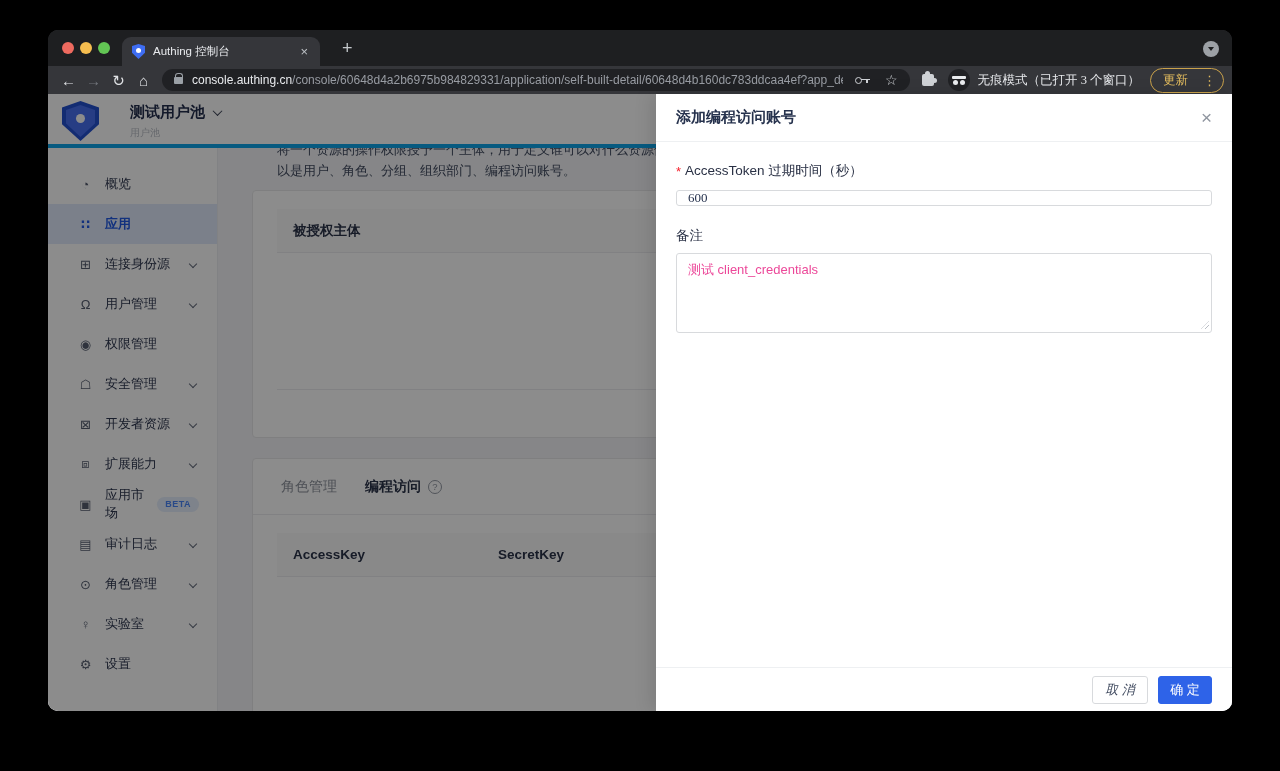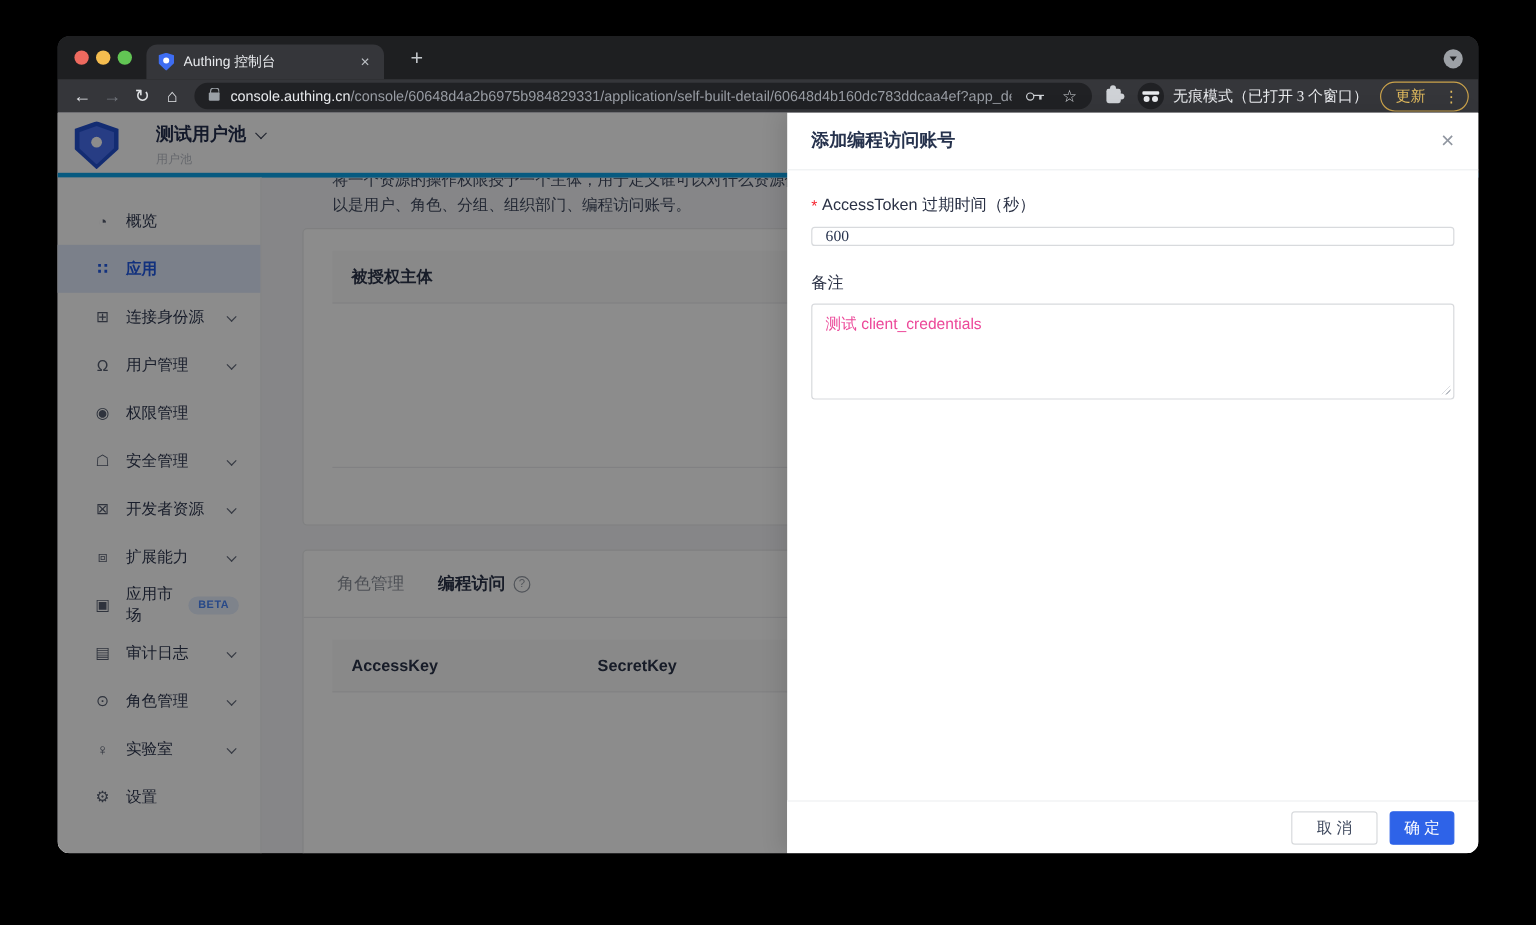--- a/index.html
+++ b/index.html
@@ -89,21 +89,21 @@
   .d-body { padding:20px; }
   .f-label { font-size:13.5px; color:#2a3145; margin-bottom:8px; display:flex; align-items:center; }
   .req { color:#f5222d; margin-right:4px; font-size:13px; }
   .f-input { width:100%; height:16px; border:1px solid #d8dadd; border-radius:3px; padding:0 11px; font-size:13px; color:#26324d; outline:none; font-family:Liberation Serif, serif; background:#fff; }
   .f-label2 { margin-top:21px; }
   .ta-wrap { position:relative; }
   .f-ta { width:100%; height:80px; border:1px solid #d8dadd; border-radius:3px; padding:7px 11px; font-size:13px; color:#ec4899; resize:none; outline:none; font-family:inherit; display:block; background:#fff; }
   .ta-wrap::after { content:''; position:absolute; right:3px; bottom:4px; width:8px; height:8px; background:repeating-linear-gradient(135deg,transparent 0 2px,#b9bdc4 2px 3px); clip-path:polygon(100% 0,100% 100%,0 100%); pointer-events:none; }
   .d-footer { position:absolute; left:0; right:0; bottom:0; height:44px; border-top:1px solid #eef0f2; display:flex; align-items:center; justify-content:flex-end; gap:10px; padding:0 20px; background:#fff; }
   .btn { height:28px; border-radius:3px; font-size:13px; display:flex; align-items:center; justify-content:center; cursor:pointer; font-family:inherit; }
-  .btn-cancel { width:72px; background:#fff; border:1px solid #d8dadd; color:#3f495e; }
+  .btn-cancel { width:56px; background:#fff; border:1px solid #d8dadd; color:#3f495e;font-style:italic; }
   .btn-ok { width:54px; background:#2e63e8; border:1px solid #2e63e8; color:#fff; }
 </style>
 </head>
 <body>
 
 <div class="window">
 
   <div class="tabstrip">
     <span class="tl red"></span>
     <span class="tl yellow"></span>

